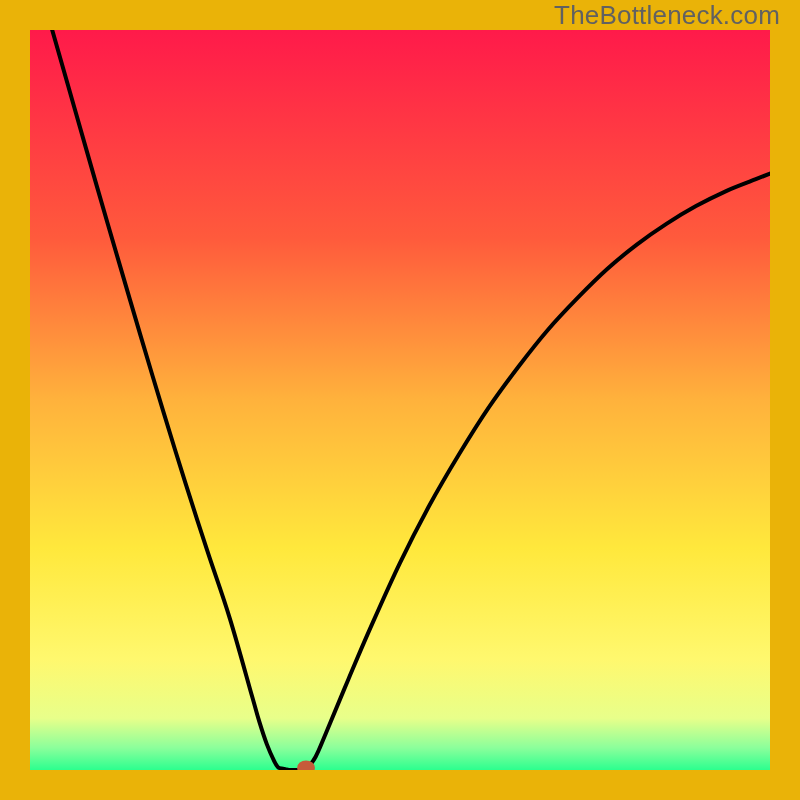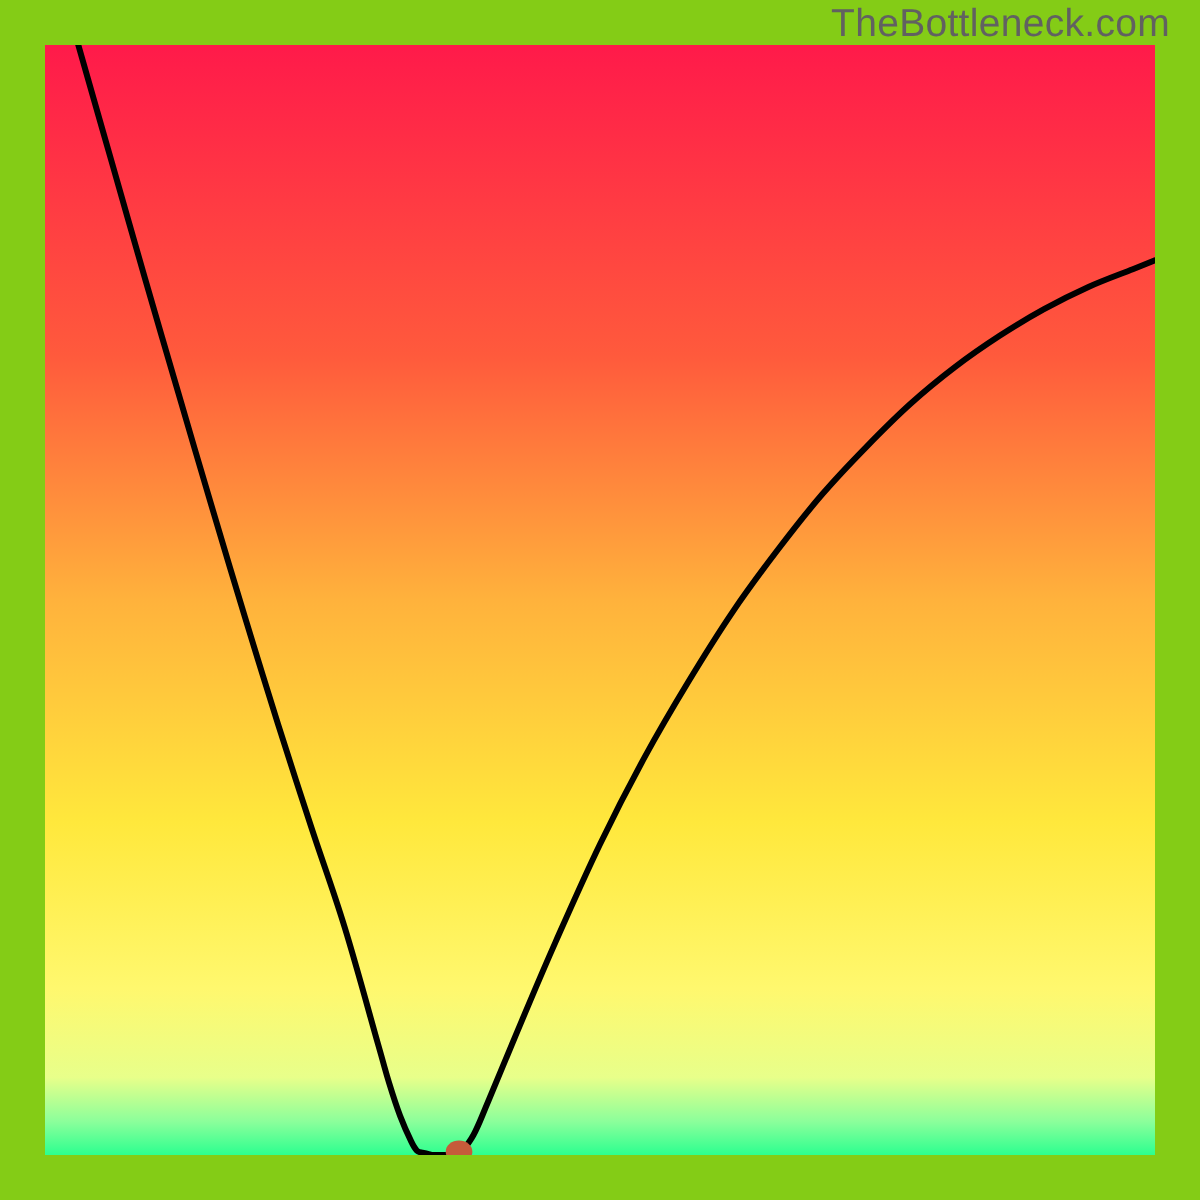--- a/index.html
+++ b/index.html
@@ -10,21 +10,21 @@
     overflow: hidden;
     background: #000;
     font-family: Arial, Helvetica, sans-serif;
   }
   .frame {
     position: absolute;
     left: 0;
     top: 0;
     width: 800px;
     height: 800px;
-    background: #84cc16;
+    background: #eab308;
   }
   .watermark {
     position: absolute;
     top: 0;
     right: 20px;
     color: #616161;
     font-size: 26px;
     font-weight: 500;
     letter-spacing: 0.2px;
     font-family: Arial, sans-serif;

